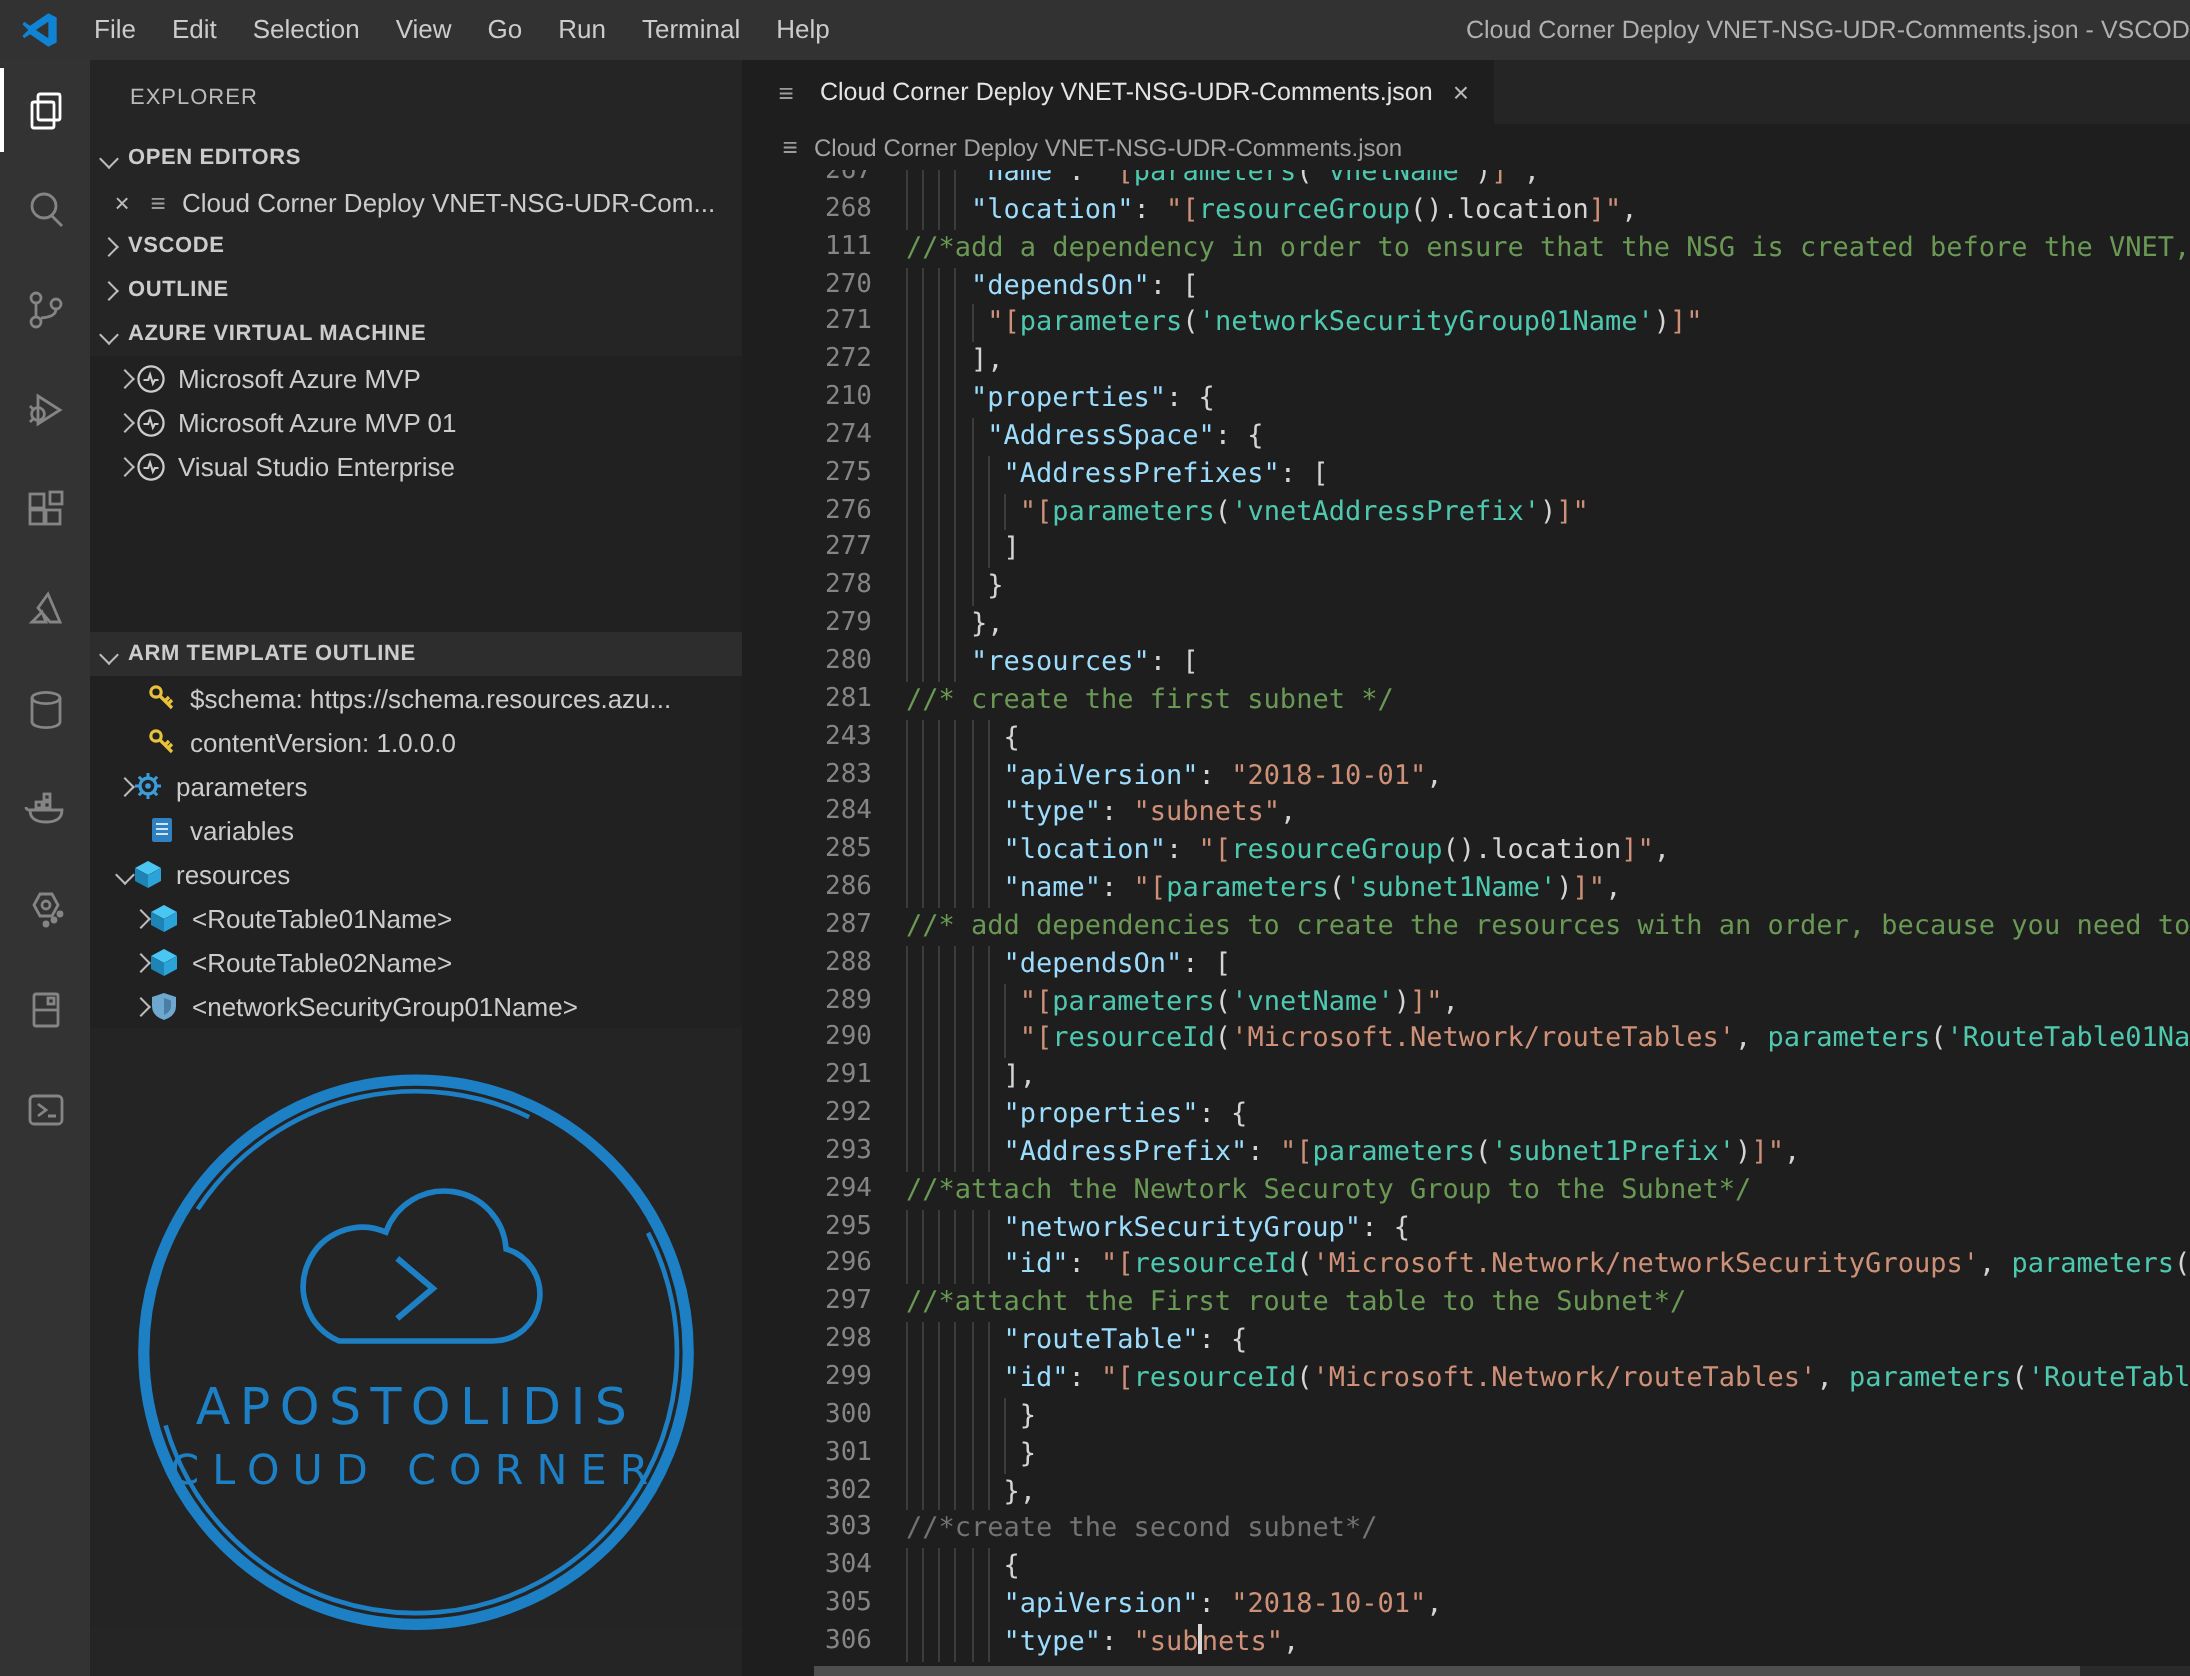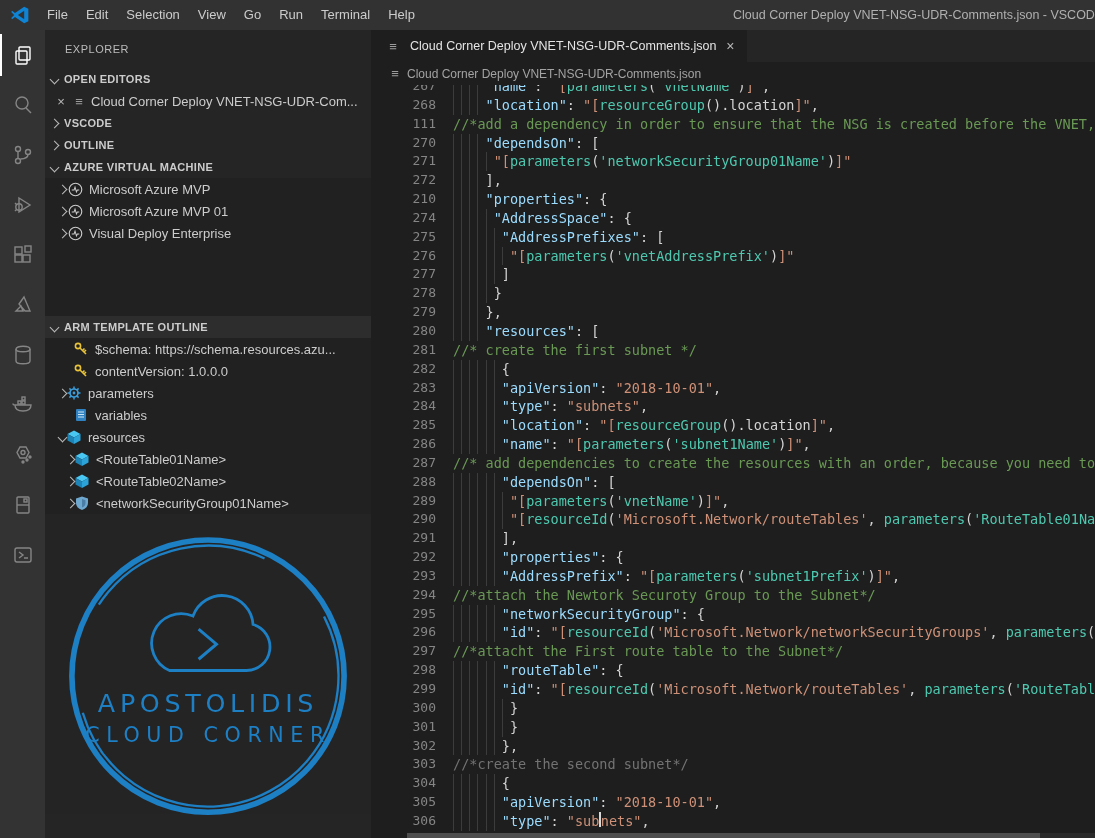--- a/index.html
+++ b/index.html
@@ -210,21 +210,21 @@
               </svg></span>
             <span class="sb-label">Microsoft Azure MVP 01</span>
           </div>
           <div class="sb-row">
             <span class="indent-14"></span>
             <span class="chev right"></span>
             <span class="azure-acct-icon"><svg viewBox="0 0 16 16" width="15" height="15">
                 <circle cx="8" cy="8" r="6.7" fill="none" stroke="#cccccc" stroke-width="1.2"></circle>
                 <polyline points="4,8.5 6.5,8.5 7.5,5.5 9,10.5 10,8.5 12,8.5" fill="none" stroke="#cccccc" stroke-width="1.1"></polyline>
               </svg></span>
-            <span class="sb-label">Visual Deploy Enterprise</span>
+            <span class="sb-label">Visual Studio Enterprise</span>
           </div>
         </div>
         <div class="sb-dark" style="height: 72px;"></div>
         <div class="sb-section-header arm-header">
           <span class="chev down"></span>
           <span>ARM TEMPLATE OUTLINE</span>
         </div>
         <div class="sb-dark">
           <div class="sb-row">
             <span class="indent-14"></span>
@@ -338,21 +338,21 @@
           <div class="line"><span class="ln">272</span><span class="ig"> </span><span class="ig"> </span><span class="ig"> </span><span class="ig"> </span><span class="tk-p" style="color: rgb(212, 212, 212);">],</span></div>
           <div class="line"><span class="ln">210</span><span class="ig"> </span><span class="ig"> </span><span class="ig"> </span><span class="ig"> </span><span class="tk-k" style="color: rgb(156, 220, 254);">"properties"</span><span class="tk-p" style="color: rgb(212, 212, 212);">: {</span></div>
           <div class="line"><span class="ln">274</span><span class="ig"> </span><span class="ig"> </span><span class="ig"> </span><span class="ig"> </span><span class="ig"> </span><span class="tk-k" style="color: rgb(156, 220, 254);">"AddressSpace"</span><span class="tk-p" style="color: rgb(212, 212, 212);">: {</span></div>
           <div class="line"><span class="ln">275</span><span class="ig"> </span><span class="ig"> </span><span class="ig"> </span><span class="ig"> </span><span class="ig"> </span><span class="ig"> </span><span class="tk-k" style="color: rgb(156, 220, 254);">"AddressPrefixes"</span><span class="tk-p" style="color: rgb(212, 212, 212);">: [</span></div>
           <div class="line"><span class="ln">276</span><span class="ig"> </span><span class="ig"> </span><span class="ig"> </span><span class="ig"> </span><span class="ig"> </span><span class="ig"> </span><span class="ig"> </span><span class="tk-s" style="color: rgb(206, 145, 120);">"[</span><span class="tk-f" style="color: rgb(78, 201, 176);">parameters</span><span class="tk-p" style="color: rgb(212, 212, 212);">(</span><span class="tk-m" style="color: rgb(78, 201, 176);">'vnetAddressPrefix'</span><span class="tk-p" style="color: rgb(212, 212, 212);">)</span><span class="tk-s" style="color: rgb(206, 145, 120);">]"</span></div>
           <div class="line"><span class="ln">277</span><span class="ig"> </span><span class="ig"> </span><span class="ig"> </span><span class="ig"> </span><span class="ig"> </span><span class="ig"> </span><span class="tk-p" style="color: rgb(212, 212, 212);">]</span></div>
           <div class="line"><span class="ln">278</span><span class="ig"> </span><span class="ig"> </span><span class="ig"> </span><span class="ig"> </span><span class="ig"> </span><span class="tk-p" style="color: rgb(212, 212, 212);">}</span></div>
           <div class="line"><span class="ln">279</span><span class="ig"> </span><span class="ig"> </span><span class="ig"> </span><span class="ig"> </span><span class="tk-p" style="color: rgb(212, 212, 212);">},</span></div>
           <div class="line"><span class="ln">280</span><span class="ig"> </span><span class="ig"> </span><span class="ig"> </span><span class="ig"> </span><span class="tk-k" style="color: rgb(156, 220, 254);">"resources"</span><span class="tk-p" style="color: rgb(212, 212, 212);">: [</span></div>
           <div class="line"><span class="ln">281</span><span class="tk-c" style="color: rgb(106, 153, 85);">//* create the first subnet */</span></div>
-          <div class="line"><span class="ln">282</span><span class="ig"> </span><span class="ig"> </span><span class="ig"> </span><span class="ig"> </span><span class="ig"> </span><span class="ig"> </span><span class="tk-p" style="color: rgb(212, 212, 212);">{</span></div>
+          <div class="line"><span class="ln">243</span><span class="ig"> </span><span class="ig"> </span><span class="ig"> </span><span class="ig"> </span><span class="ig"> </span><span class="ig"> </span><span class="tk-p" style="color: rgb(212, 212, 212);">{</span></div>
           <div class="line"><span class="ln">283</span><span class="ig"> </span><span class="ig"> </span><span class="ig"> </span><span class="ig"> </span><span class="ig"> </span><span class="ig"> </span><span class="tk-k" style="color: rgb(156, 220, 254);">"apiVersion"</span><span class="tk-p" style="color: rgb(212, 212, 212);">: </span><span class="tk-s" style="color: rgb(206, 145, 120);">"2018-10-01"</span><span class="tk-p" style="color: rgb(212, 212, 212);">,</span></div>
           <div class="line"><span class="ln">284</span><span class="ig"> </span><span class="ig"> </span><span class="ig"> </span><span class="ig"> </span><span class="ig"> </span><span class="ig"> </span><span class="tk-k" style="color: rgb(156, 220, 254);">"type"</span><span class="tk-p" style="color: rgb(212, 212, 212);">: </span><span class="tk-s" style="color: rgb(206, 145, 120);">"subnets"</span><span class="tk-p" style="color: rgb(212, 212, 212);">,</span></div>
           <div class="line"><span class="ln">285</span><span class="ig"> </span><span class="ig"> </span><span class="ig"> </span><span class="ig"> </span><span class="ig"> </span><span class="ig"> </span><span class="tk-k" style="color: rgb(156, 220, 254);">"location"</span><span class="tk-p" style="color: rgb(212, 212, 212);">: </span><span class="tk-s" style="color: rgb(206, 145, 120);">"[</span><span class="tk-f" style="color: rgb(78, 201, 176);">resourceGroup</span><span class="tk-p" style="color: rgb(212, 212, 212);">().location</span><span class="tk-s" style="color: rgb(206, 145, 120);">]"</span><span class="tk-p" style="color: rgb(212, 212, 212);">,</span></div>
           <div class="line"><span class="ln">286</span><span class="ig"> </span><span class="ig"> </span><span class="ig"> </span><span class="ig"> </span><span class="ig"> </span><span class="ig"> </span><span class="tk-k" style="color: rgb(156, 220, 254);">"name"</span><span class="tk-p" style="color: rgb(212, 212, 212);">: </span><span class="tk-s" style="color: rgb(206, 145, 120);">"[</span><span class="tk-f" style="color: rgb(78, 201, 176);">parameters</span><span class="tk-p" style="color: rgb(212, 212, 212);">(</span><span class="tk-m" style="color: rgb(78, 201, 176);">'subnet1Name'</span><span class="tk-p" style="color: rgb(212, 212, 212);">)</span><span class="tk-s" style="color: rgb(206, 145, 120);">]"</span><span class="tk-p" style="color: rgb(212, 212, 212);">,</span></div>
           <div class="line"><span class="ln">287</span><span class="tk-c" style="color: rgb(106, 153, 85);">//* add dependencies to create the resources with an order, because you need to ensure the</span></div>
           <div class="line"><span class="ln">288</span><span class="ig"> </span><span class="ig"> </span><span class="ig"> </span><span class="ig"> </span><span class="ig"> </span><span class="ig"> </span><span class="tk-k" style="color: rgb(156, 220, 254);">"dependsOn"</span><span class="tk-p" style="color: rgb(212, 212, 212);">: [</span></div>
           <div class="line"><span class="ln">289</span><span class="ig"> </span><span class="ig"> </span><span class="ig"> </span><span class="ig"> </span><span class="ig"> </span><span class="ig"> </span><span class="ig"> </span><span class="tk-s" style="color: rgb(206, 145, 120);">"[</span><span class="tk-f" style="color: rgb(78, 201, 176);">parameters</span><span class="tk-p" style="color: rgb(212, 212, 212);">(</span><span class="tk-m" style="color: rgb(78, 201, 176);">'vnetName'</span><span class="tk-p" style="color: rgb(212, 212, 212);">)</span><span class="tk-s" style="color: rgb(206, 145, 120);">]"</span><span class="tk-p" style="color: rgb(212, 212, 212);">,</span></div>
           <div class="line"><span class="ln">290</span><span class="ig"> </span><span class="ig"> </span><span class="ig"> </span><span class="ig"> </span><span class="ig"> </span><span class="ig"> </span><span class="ig"> </span><span class="tk-s" style="color: rgb(206, 145, 120);">"[</span><span class="tk-f" style="color: rgb(78, 201, 176);">resourceId</span><span class="tk-p" style="color: rgb(212, 212, 212);">(</span><span class="tk-s" style="color: rgb(206, 145, 120);">'Microsoft.Network/routeTables'</span><span class="tk-p" style="color: rgb(212, 212, 212);">, </span><span class="tk-f" style="color: rgb(78, 201, 176);">parameters</span><span class="tk-p" style="color: rgb(212, 212, 212);">(</span><span class="tk-m" style="color: rgb(78, 201, 176);">'RouteTable01Name'</span><span class="tk-p" style="color: rgb(212, 212, 212);">))</span></div>
           <div class="line"><span class="ln">291</span><span class="ig"> </span><span class="ig"> </span><span class="ig"> </span><span class="ig"> </span><span class="ig"> </span><span class="ig"> </span><span class="tk-p" style="color: rgb(212, 212, 212);">],</span></div>
           <div class="line"><span class="ln">292</span><span class="ig"> </span><span class="ig"> </span><span class="ig"> </span><span class="ig"> </span><span class="ig"> </span><span class="ig"> </span><span class="tk-k" style="color: rgb(156, 220, 254);">"properties"</span><span class="tk-p" style="color: rgb(212, 212, 212);">: {</span></div>

